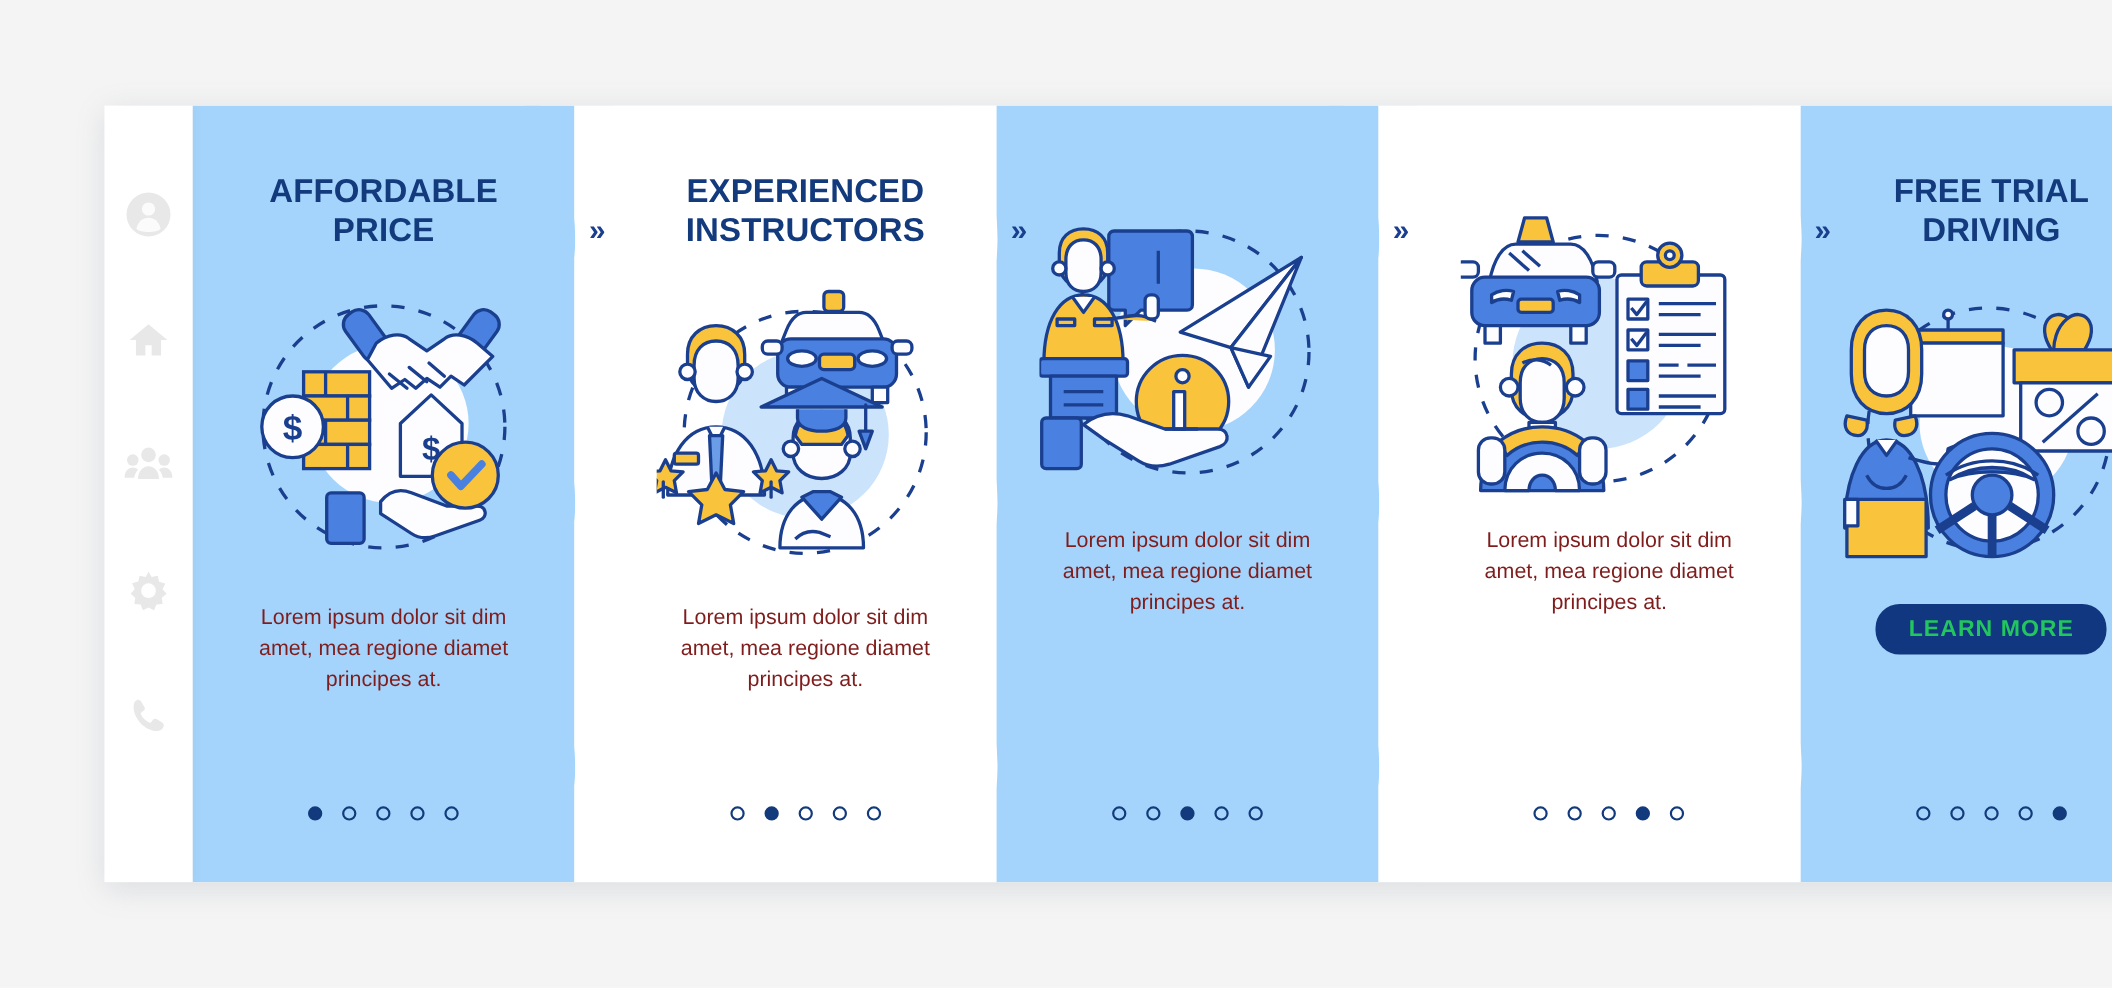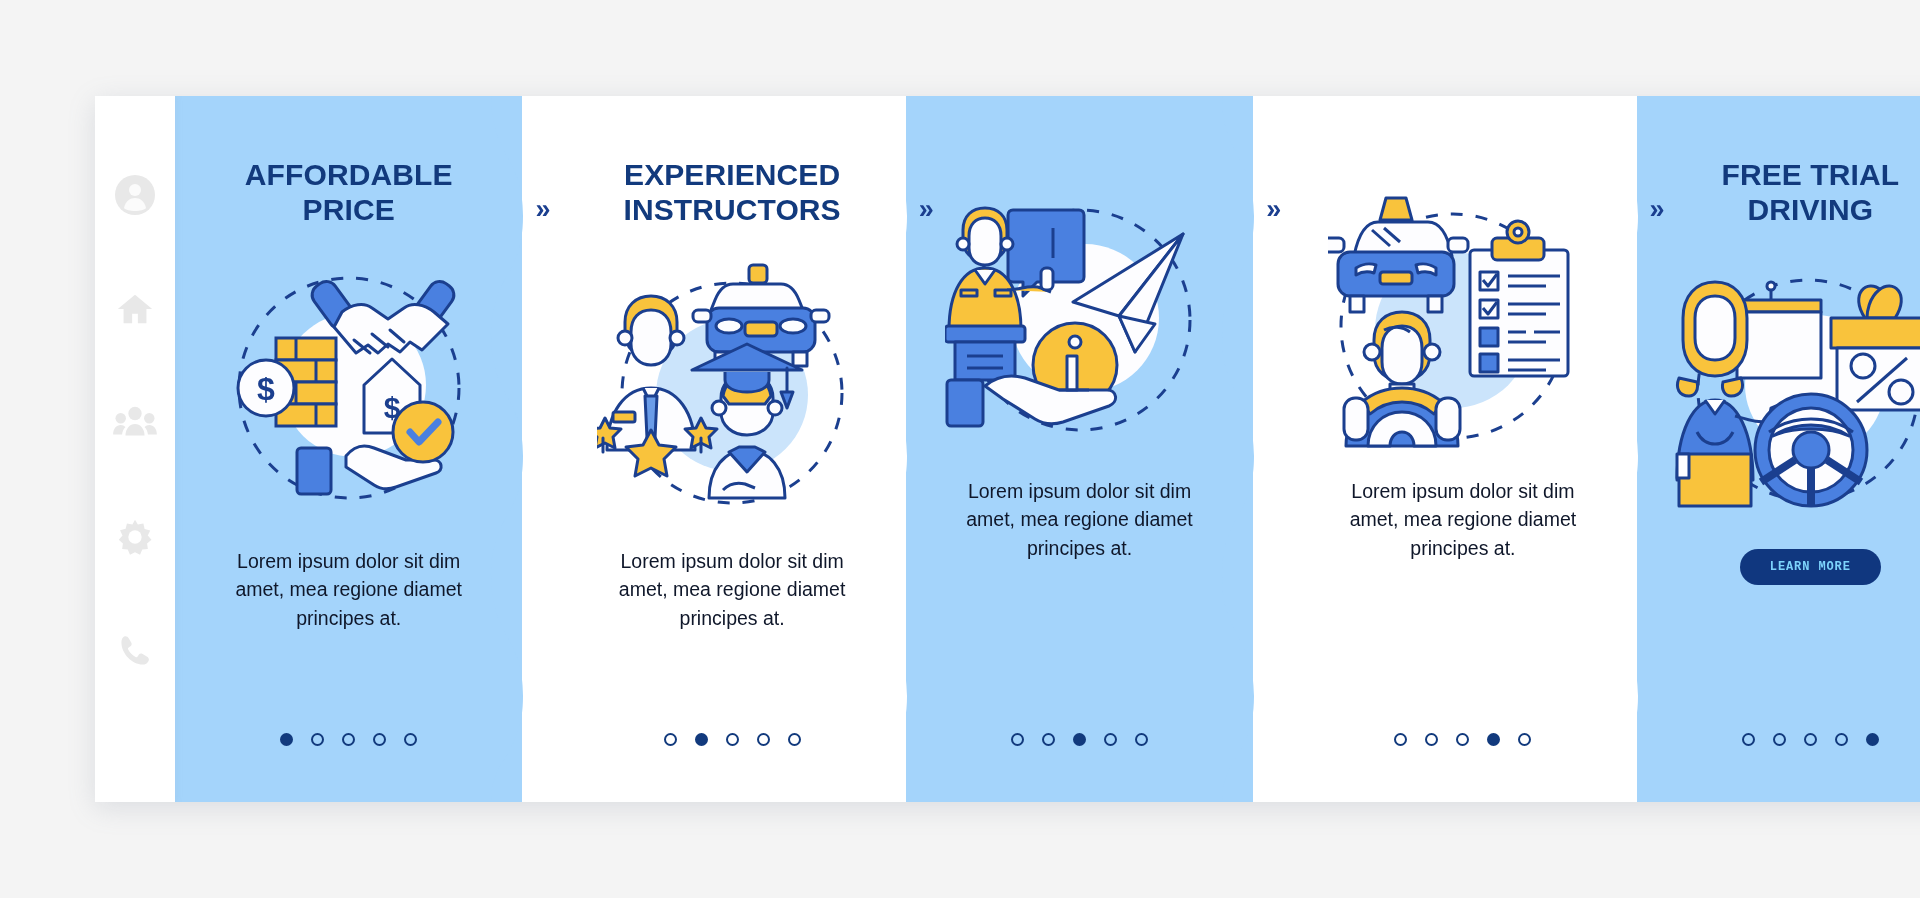--- a/index.html
+++ b/index.html
@@ -92,41 +92,41 @@
   .illus{
     position:relative;z-index:4;
     width:270px;height:265px;
     margin-top:32px;
     display:flex;align-items:center;justify-content:center;
   }
   .illus svg{display:block;width:270px;height:265px;}
 
   .card-text{
     position:relative;z-index:4;
-    color:#0f172a;
+    color:#7f1d1d;
     font-size:19.5px;
     line-height:1.46;
     text-align:center;
     max-width:250px;
     margin-top:22px;
     font-weight:400;
   }
 
   .learn-btn{
     position:relative;z-index:4;
     margin-top:24px;
     background:#10377f;
-    color:#7dd3fc;
+    color:#22c55e;
     border:none;
     border-radius:22px;
     padding:11px 30px;
-    font-size:12px;
+    font-size:21px;
     font-weight:700;
     letter-spacing:0.9px;
-    font-family:Liberation Mono, monospace;
+    font-family:Liberation Sans, sans-serif;
     cursor:pointer;
   }
 
   .dots{
     position:absolute;
     bottom:56px;left:0;right:0;
     z-index:4;
     display:flex;justify-content:center;gap:18px;
   }
   .dot{

